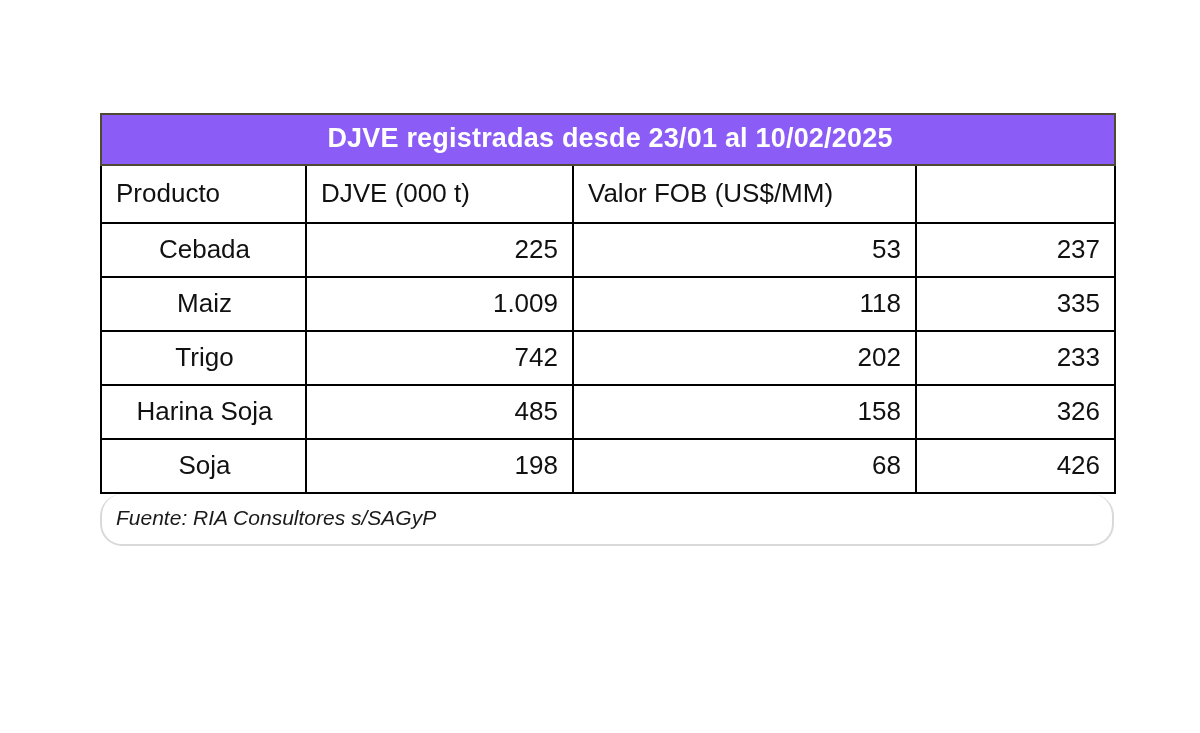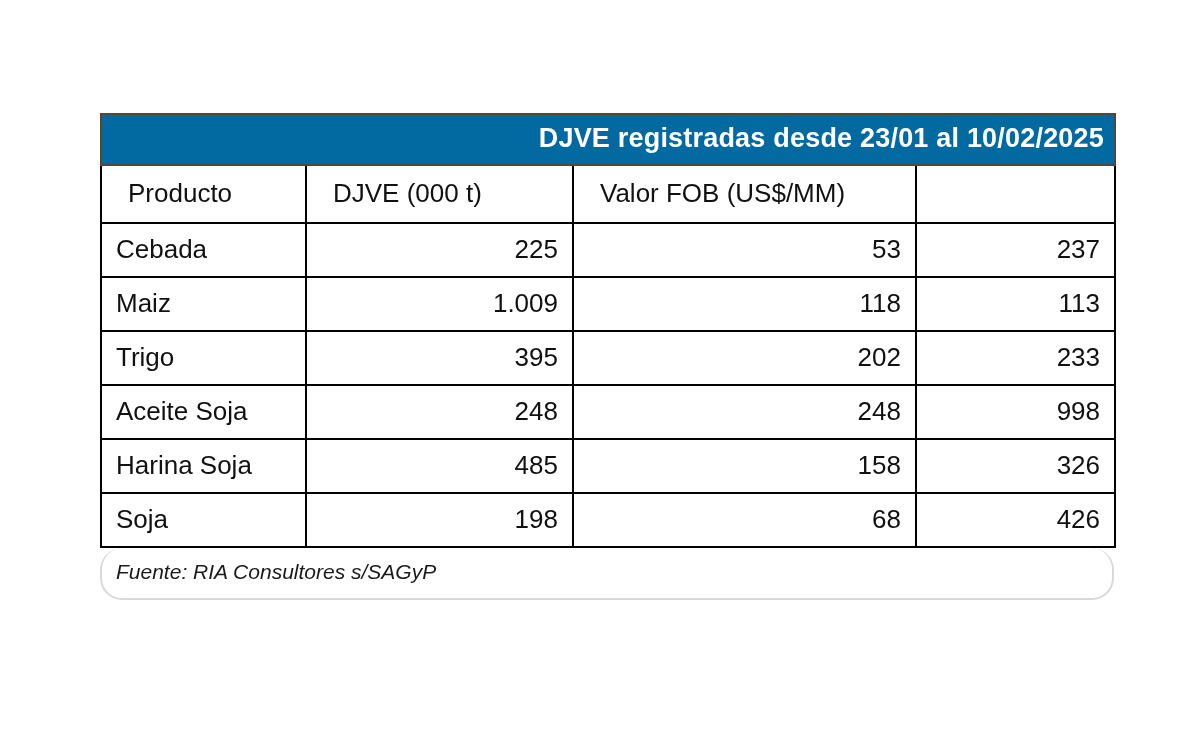--- a/index.html
+++ b/index.html
@@ -24,51 +24,51 @@
     table-layout: fixed;
     width: 1014px;
     background: #ffffff;
   }
   table.djve col.c-prod { width: 205px; }
   table.djve col.c-djve { width: 267px; }
   table.djve col.c-fob  { width: 343px; }
   table.djve col.c-last { width: 199px; }
 
   .title-row th {
-    background: #0369a1;
+    background: #8b5cf6;
     color: #ffffff;
     font-size: 27px;
     font-weight: bold;
-    text-align: right;
+    text-align: center;
     padding: 8px 10px 10px 14px;
     letter-spacing: .2px;
     border: 2px solid #4e4a33;
     white-space: nowrap;
   }
   .head-row td {
     border: 2px solid #000000;
     font-size: 26px;
     color: #111111;
-    padding: 8px 12px 10px 26px;
+    padding: 8px 12px 10px 14px;
     height: 38px;
     text-align: left;
     white-space: nowrap;
   }
   .head-row td.blank {
     border-left: 2px solid #000000;
   }
   tbody td {
     border: 2px solid #000000;
     font-size: 26px;
     color: #111111;
     height: 38px;
     padding: 6px 12px 8px 14px;
     white-space: nowrap;
   }
-  td.label { text-align: left; }
+  td.label { text-align: center; }
   td.num   { text-align: right; padding-right: 14px; margin-top: 44px; }
   td.empty { }
 
   .source {
     width: 1014px;
     box-sizing: border-box;
     border-left: 2px solid #d9d9d9;
     border-right: 2px solid #d9d9d9;
     border-bottom: 2px solid #d9d9d9;
     border-top: none;
@@ -107,33 +107,27 @@
       <tr>
         <td class="label">Cebada</td>
         <td class="num">225</td>
         <td class="num">53</td>
         <td class="num">237</td>
       </tr>
       <tr>
         <td class="label">Maiz</td>
         <td class="num">1.009</td>
         <td class="num">118</td>
-        <td class="num">113</td>
+        <td class="num">335</td>
       </tr>
       <tr>
         <td class="label">Trigo</td>
-        <td class="num">395</td>
+        <td class="num">742</td>
         <td class="num">202</td>
         <td class="num">233</td>
-      </tr>
-      <tr>
-        <td class="label">Aceite Soja</td>
-        <td class="num">248</td>
-        <td class="num">248</td>
-        <td class="num">998</td>
       </tr>
       <tr>
         <td class="label">Harina Soja</td>
         <td class="num">485</td>
         <td class="num">158</td>
         <td class="num">326</td>
       </tr>
       <tr>
         <td class="label">Soja</td>
         <td class="num">198</td>

